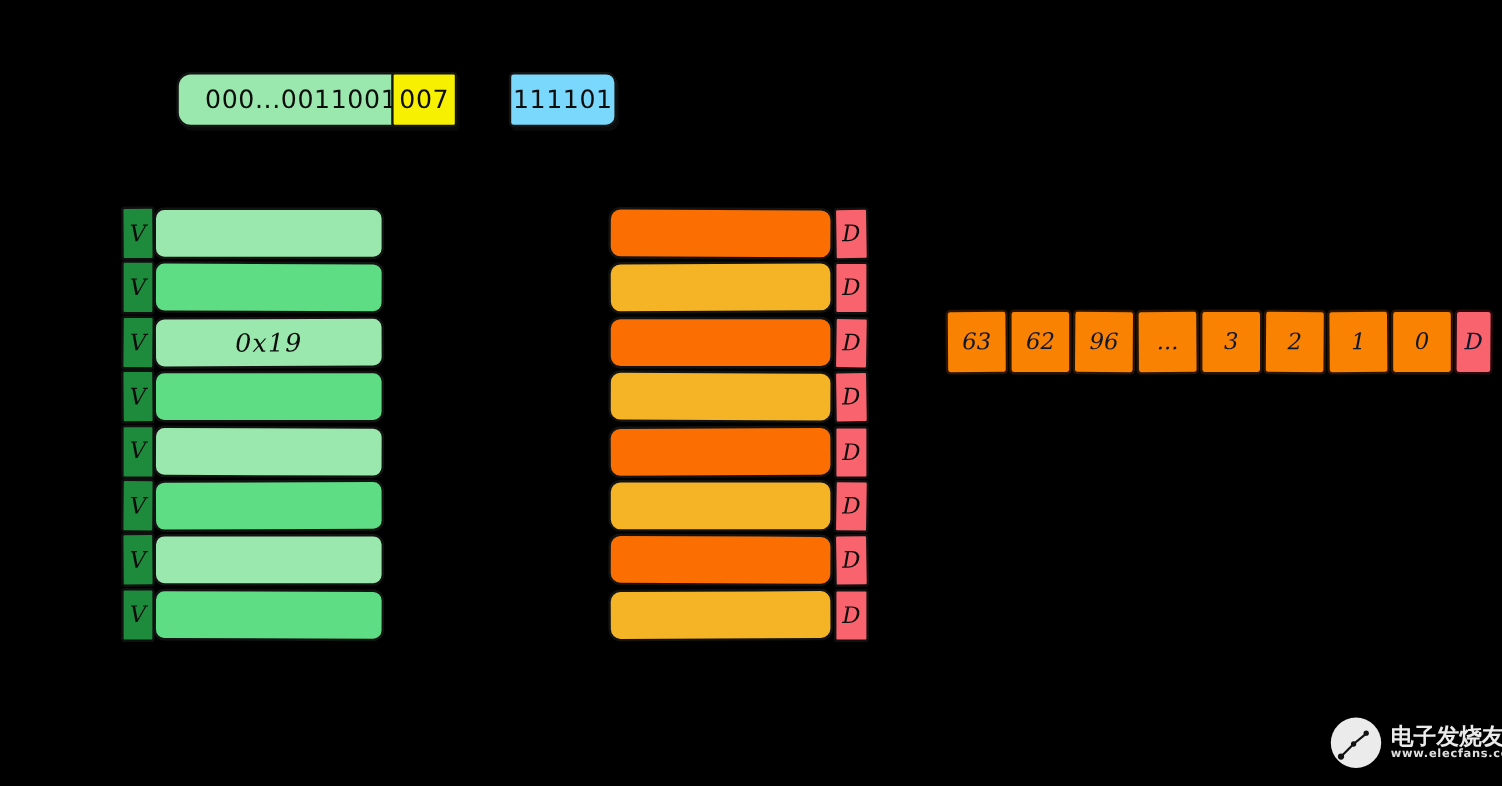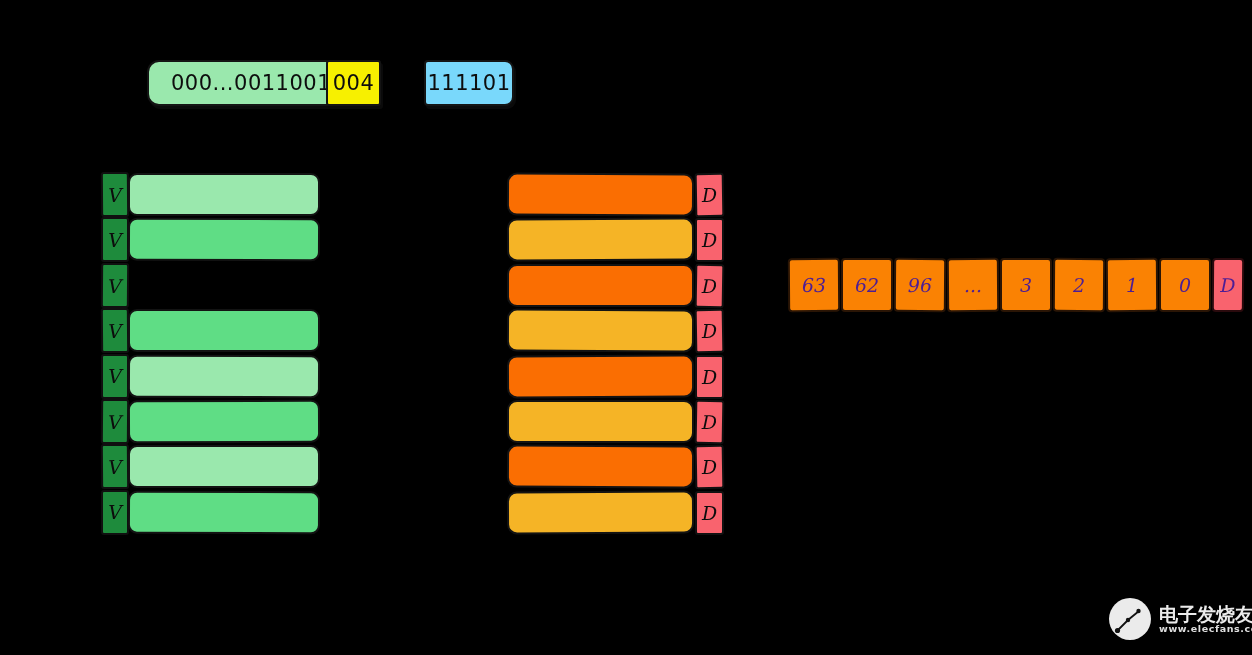--- a/index.html
+++ b/index.html
@@ -181,21 +181,21 @@
     box-sizing: border-box;
     border: 2px solid #2a1505;
     background: #fa8203;
     border-radius: 4px;
     display: flex;
     align-items: center;
     justify-content: center;
     font-family: "DejaVu Serif", serif;
     font-style: italic;
     font-size: 19px;
-    color: #4c1d95;
+    color: #0f172a;
   }
   .byte-cell.dirty {
     background: #f9636e;
     border-color: #2a0a0d;
   }
 
   
   #watermark {
     position: absolute;
     left: 1108px;
@@ -233,35 +233,36 @@
     font-family: "DejaVu Sans", sans-serif;
   }
 </style>
 </head>
 <body>
 
 <div id="canvas">
 
   <div id="bitbar">
     <div class="bitseg" id="seg-tag">000...0011001</div>
-    <div class="bitseg" id="seg-set">004</div>
+    <div class="bitseg" id="seg-set">007</div>
     <div class="bitseg" id="seg-off">111101</div>
   </div>
 
   <div id="green-col">
       <div class="g-row" style="top: 0px;">
         <div class="g-vtag" style="transform: rotate(-0.45deg);">V</div>
         <div class="g-body light" style="transform: rotate(0deg);"></div>
       </div>
       <div class="g-row" style="top: 45.4px;">
         <div class="g-vtag" style="transform: rotate(0deg);">V</div>
         <div class="g-body dark" style="transform: rotate(0.22deg);"></div>
       </div>
       <div class="g-row" style="top: 90.8px;">
         <div class="g-vtag" style="transform: rotate(0.45deg);">V</div>
+        <div class="g-body light" style="transform: rotate(-0.22deg);">0x19</div>
       </div>
       <div class="g-row" style="top: 136.2px;">
         <div class="g-vtag" style="transform: rotate(-0.45deg);">V</div>
         <div class="g-body dark" style="transform: rotate(0deg);"></div>
       </div>
       <div class="g-row" style="top: 181.6px;">
         <div class="g-vtag" style="transform: rotate(0deg);">V</div>
         <div class="g-body light" style="transform: rotate(0.22deg);"></div>
       </div>
       <div class="g-row" style="top: 227px;">

